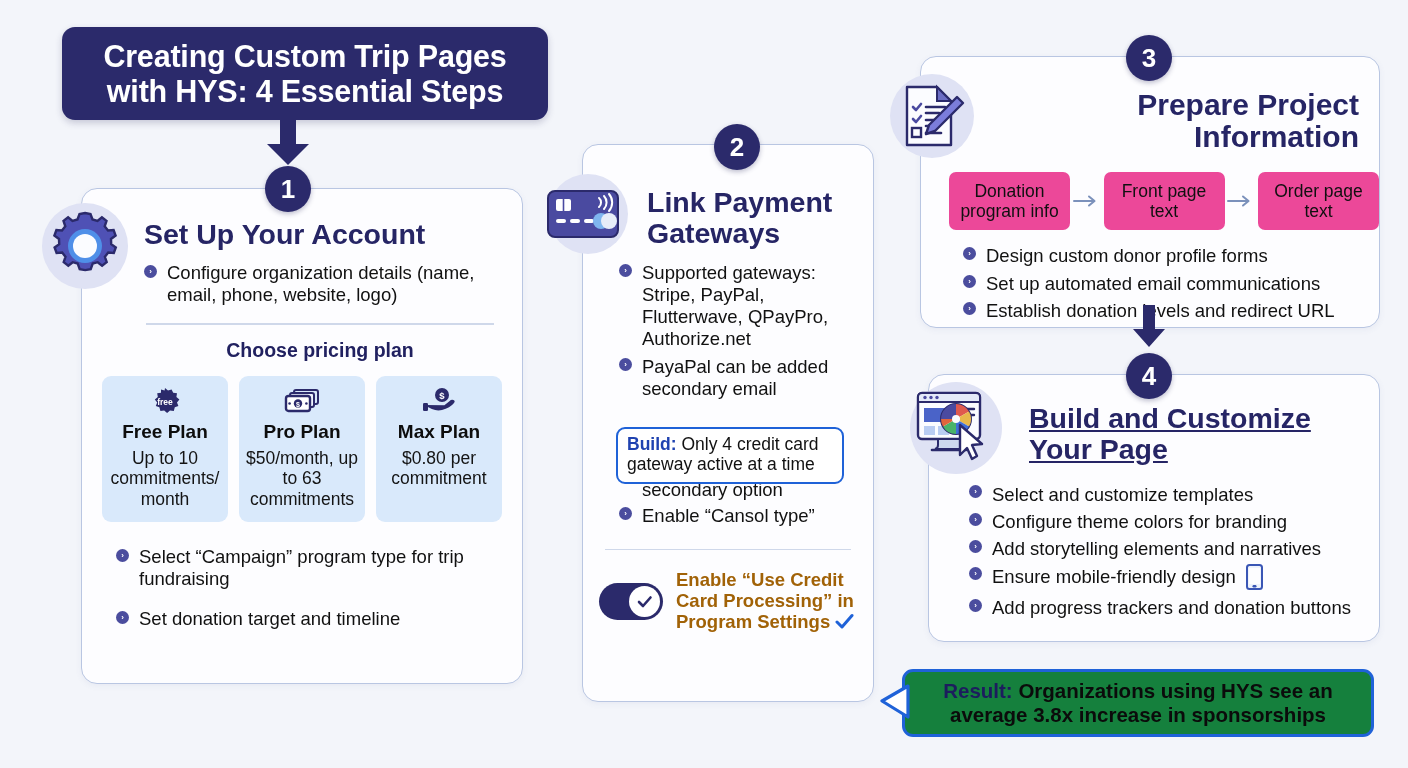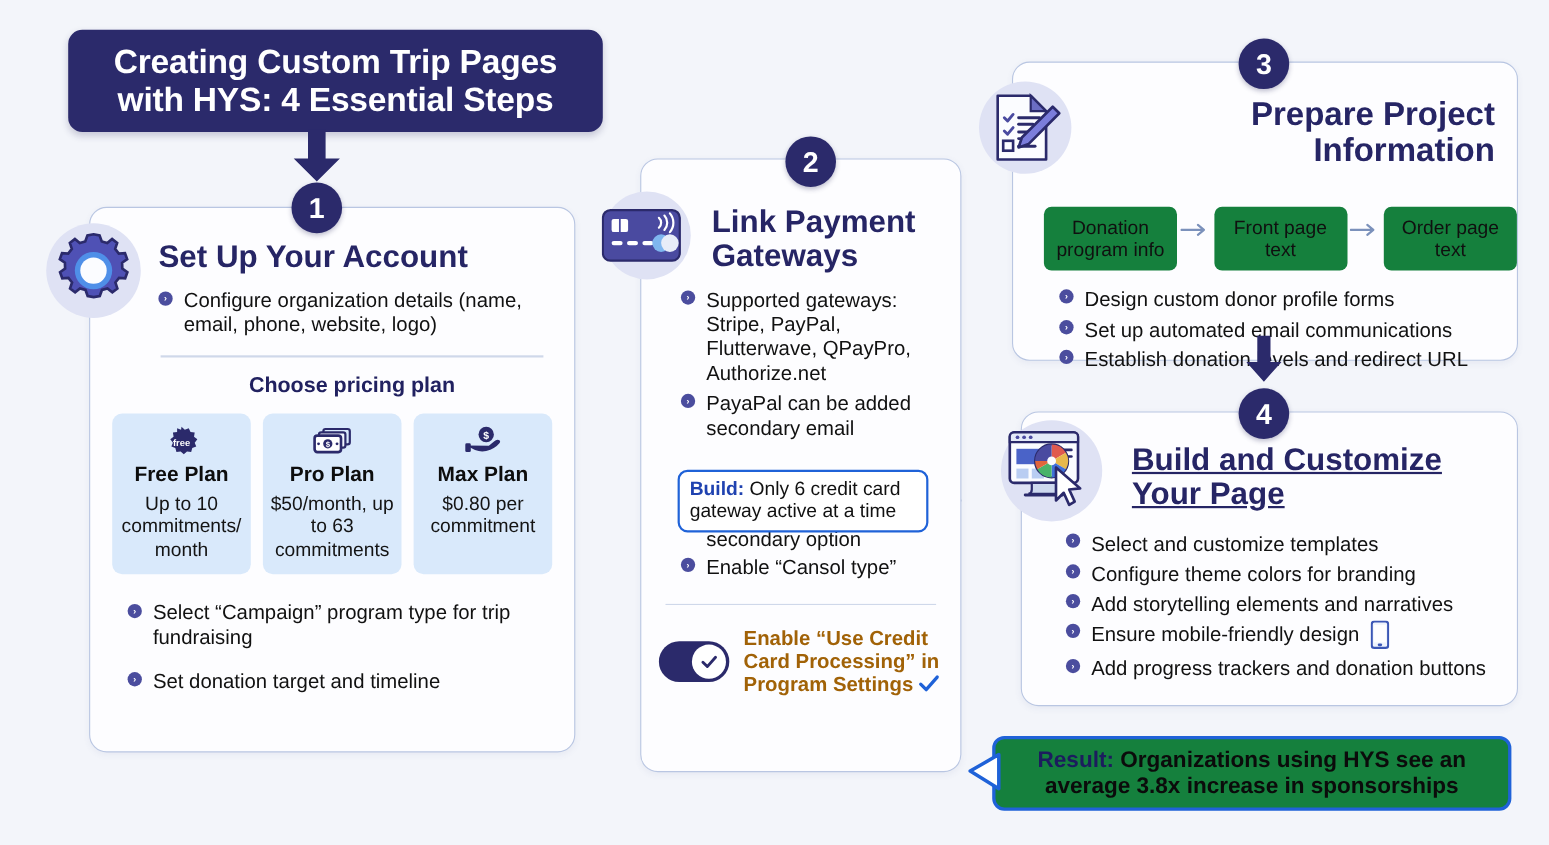--- a/index.html
+++ b/index.html
@@ -105,23 +105,23 @@
   .toggle .knob {
     position: absolute; right: 3px; top: 3px; width: 31px; height: 31px;
     border-radius: 50%; background: #fff;
     display: flex; align-items: center; justify-content: center;
   }
   .toggle-text { font-weight: bold; font-size: 18.5px; line-height: 1.13; color: #a16207; }
 
   
   .chips { display: flex; align-items: center; }
   .chip {
-    background: #15803d; border-radius: 7px; text-align: center;
+    background: #ec4899; border-radius: 7px; text-align: center;
     font-size: 17.5px; color: #101010; line-height: 1.16;
-    padding: 9px 7px; width: 129px; margin-top: 16px;
+    padding: 9px 7px; width: 129px;
   }
   .chip-arrow { width: 36px; display: flex; align-items: center; justify-content: center; }
 
   
   .down-arrow { position: absolute; z-index: 11; }
 
   
   .result-banner {
     position: absolute; left: 902px; top: 669px; width: 472px; height: 68px;
     background: #15803d; border: 3.2px solid #1f62d8; border-radius: 11px;
@@ -306,21 +306,21 @@
       <g fill="none" stroke="#fff" stroke-width="2" stroke-linecap="round">
         <path d="M52 13 a6 6 0 0 1 0 9"></path>
         <path d="M57 11 a9.5 9.5 0 0 1 0 13"></path>
         <path d="M62 9 a13 13 0 0 1 0 17"></path>
       </g>
     </svg>
   </div>
 
   <div class="note-box">
     <div class="txt">
-      <b>Build:</b><span> Only 6 credit card gateway active at a time</span>
+      <b>Build:</b><span> Only 4 credit card gateway active at a time</span>
     </div>
   </div>
 
   <div class="num-badge" style="left:1126px; top:35px;">
     <span>3</span>
   </div>
 
   <div class="card" id="card3">
     <div class="step-title" style="font-size:30px; margin:32px 20px 0 66px; text-align:right;">Prepare Project Information</div>
 

